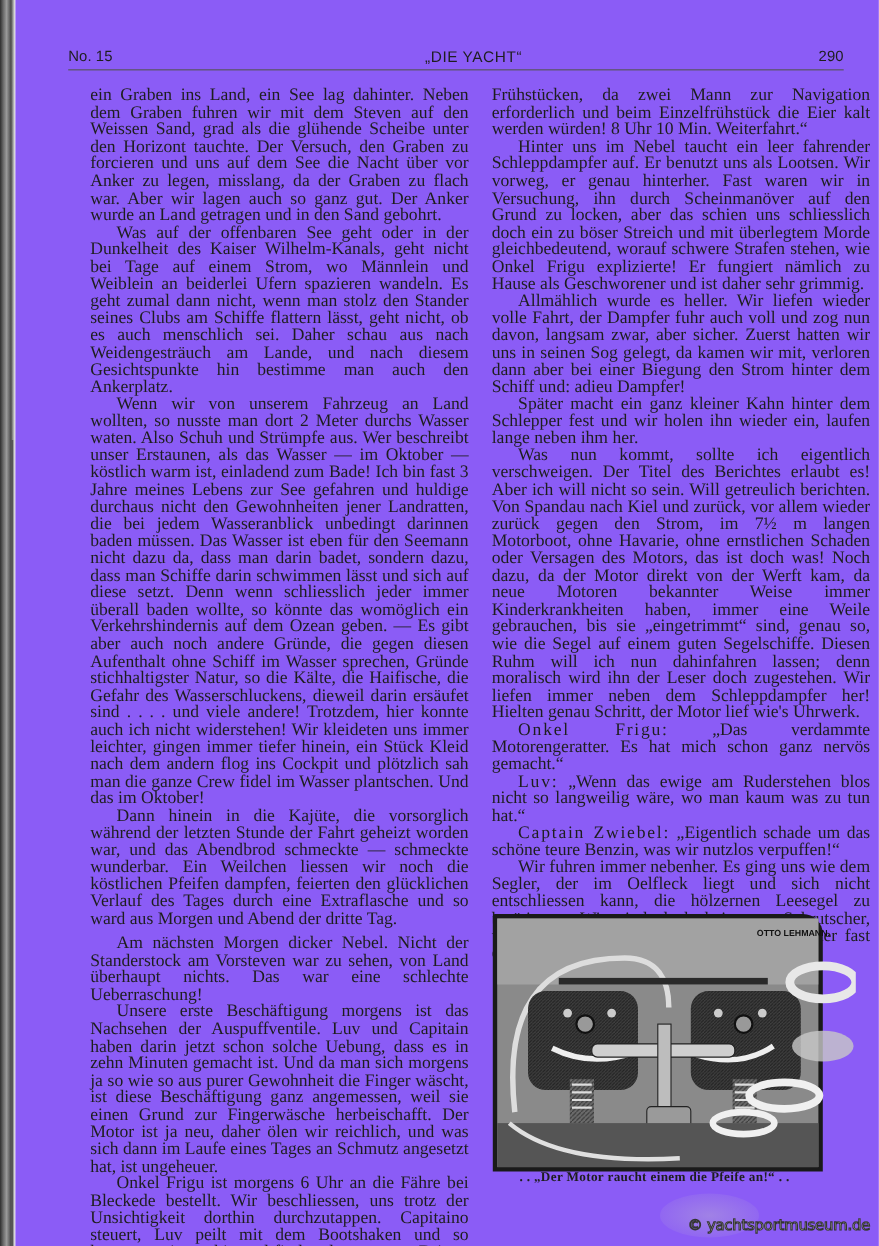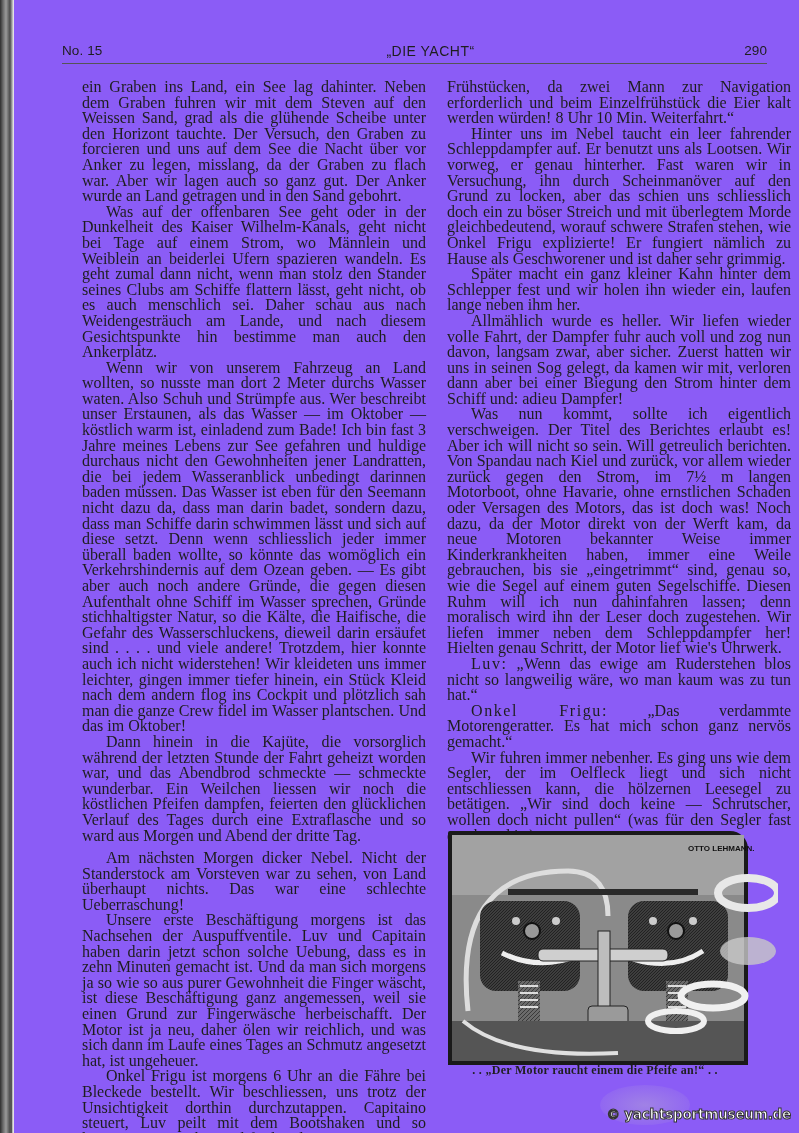--- a/index.html
+++ b/index.html
@@ -104,21 +104,21 @@
     letter-spacing: 0.3px;
   }
   .watermark {
     position: absolute;
     right: 8px; top: 1106px;
     font-family: "DejaVu Sans", sans-serif;
     font-size: 13.5px;
     color: #ffffff;
     -webkit-text-stroke: 1px #333;
     letter-spacing: -0.2px;
-    font-weight: bold;
+    font-weight: normal;
   }
   .stain {
     position: absolute;
     left: 600px; top: 1085px;
     width: 90px; height: 40px;
     border-radius: 50%;
     background: radial-gradient(ellipse, rgba(200,200,200,0.35), rgba(255,255,255,0));
   }
 </style>
 </head>
@@ -141,25 +141,26 @@
     <p class="ind">Wenn wir von unserem Fahrzeug an Land wollten, so nusste man dort 2 Meter durchs Wasser waten. Also Schuh und Strümpfe aus. Wer beschreibt unser Erstaunen, als das Wasser — im Oktober — köstlich warm ist, einladend zum Bade! Ich bin fast 3 Jahre meines Lebens zur See gefahren und huldige durchaus nicht den Gewohnheiten jener Landratten, die bei jedem Wasseranblick unbedingt darinnen baden müssen. Das Wasser ist eben für den Seemann nicht dazu da, dass man darin badet, sondern dazu, dass man Schiffe darin schwimmen lässt und sich auf diese setzt. Denn wenn schliesslich jeder immer überall baden wollte, so könnte das womöglich ein Verkehrshindernis auf dem Ozean geben. — Es gibt aber auch noch andere Gründe, die gegen diesen Aufenthalt ohne Schiff im Wasser sprechen, Gründe stichhaltigster Natur, so die Kälte, die Haifische, die Gefahr des Wasserschluckens, dieweil darin ersäufet sind . . . . und viele andere! Trotzdem, hier konnte auch ich nicht widerstehen! Wir kleideten uns immer leichter, gingen immer tiefer hinein, ein Stück Kleid nach dem andern flog ins Cockpit und plötzlich sah man die ganze Crew fidel im Wasser plantschen. Und das im Oktober!</p>
     <p class="ind">Dann hinein in die Kajüte, die vorsorglich während der letzten Stunde der Fahrt geheizt worden war, und das Abendbrod schmeckte — schmeckte wunderbar. Ein Weilchen liessen wir noch die köstlichen Pfeifen dampfen, feierten den glücklichen Verlauf des Tages durch eine Extraflasche und so ward aus Morgen und Abend der dritte Tag.</p>
     <p class="ind gap">Am nächsten Morgen dicker Nebel. Nicht der Standerstock am Vorsteven war zu sehen, von Land überhaupt nichts. Das war eine schlechte Ueberraschung!</p>
     <p class="ind">Unsere erste Beschäftigung morgens ist das Nachsehen der Auspuffventile. Luv und Capitain haben darin jetzt schon solche Uebung, dass es in zehn Minuten gemacht ist. Und da man sich morgens ja so wie so aus purer Gewohnheit die Finger wäscht, ist diese Beschäftigung ganz angemessen, weil sie einen Grund zur Fingerwäsche herbeischafft. Der Motor ist ja neu, daher ölen wir reichlich, und was sich dann im Laufe eines Tages an Schmutz angesetzt hat, ist ungeheuer.</p>
     <p class="ind">Onkel Frigu ist morgens 6 Uhr an die Fähre bei Bleckede bestellt. Wir beschliessen, uns trotz der Unsichtigkeit dorthin durchzutappen. Capitaino steuert, Luv peilt mit dem Bootshaken und so kommen wir gut hin und finden dort unseren Dritten im Bunde auch schon wartend. Was nun? Der kurze Versuch hat uns Mut gemacht. Ausserdem können wir überall zwischen den Buhnen sehr schön uns hinlegen und jederzeit wieder festmachen, wenns not tut. Der kurze Kriegsrat beschliesst daher trotz des dicken Nebels: Abfahren! Unter ständigem Peilen kommen wir auch langsam weiter. Im Logbuch steht: „7 Uhr 40 Min. an Land festgemacht zum</p>
   </div>
 
   <div class="col right">
     <p>Frühstücken, da zwei Mann zur Navigation erforderlich und beim Einzelfrühstück die Eier kalt werden würden! 8 Uhr 10 Min. Weiterfahrt.“</p>
     <p class="ind">Hinter uns im Nebel taucht ein leer fahrender Schleppdampfer auf. Er benutzt uns als Lootsen. Wir vorweg, er genau hinterher. Fast waren wir in Versuchung, ihn durch Scheinmanöver auf den Grund zu locken, aber das schien uns schliesslich doch ein zu böser Streich und mit überlegtem Morde gleichbedeutend, worauf schwere Strafen stehen, wie Onkel Frigu explizierte! Er fungiert nämlich zu Hause als Geschworener und ist daher sehr grimmig.</p>
+    <p class="ind">Allmählich wurde es heller. Wir liefen wieder volle Fahrt, der Dampfer fuhr auch voll und zog nun davon, langsam zwar, aber sicher. Zuerst hatten wir uns in seinen Sog gelegt, da kamen wir mit, verloren dann aber bei einer Biegung den Strom hinter dem Schiff und: adieu Dampfer!</p>
     <p class="ind">Später macht ein ganz kleiner Kahn hinter dem Schlepper fest und wir holen ihn wieder ein, laufen lange neben ihm her.</p>
-    <p class="ind">Allmählich wurde es heller. Wir liefen wieder volle Fahrt, der Dampfer fuhr auch voll und zog nun davon, langsam zwar, aber sicher. Zuerst hatten wir uns in seinen Sog gelegt, da kamen wir mit, verloren dann aber bei einer Biegung den Strom hinter dem Schiff und: adieu Dampfer!</p>
     <p class="ind">Was nun kommt, sollte ich eigentlich verschweigen. Der Titel des Berichtes erlaubt es! Aber ich will nicht so sein. Will getreulich berichten. Von Spandau nach Kiel und zurück, vor allem wieder zurück gegen den Strom, im 7½ m langen Motorboot, ohne Havarie, ohne ernstlichen Schaden oder Versagen des Motors, das ist doch was! Noch dazu, da der Motor direkt von der Werft kam, da neue Motoren bekannter Weise immer Kinderkrankheiten haben, immer eine Weile gebrauchen, bis sie „eingetrimmt“ sind, genau so, wie die Segel auf einem guten Segelschiffe. Diesen Ruhm will ich nun dahinfahren lassen; denn moralisch wird ihn der Leser doch zugestehen. Wir liefen immer neben dem Schleppdampfer her! Hielten genau Schritt, der Motor lief wie's Uhrwerk.</p>
+    <p class="ind"><span class="spk">Onkel Frigu:</span><span> „Das verdammte Motorengeratter. Es hat mich schon ganz nervös gemacht.“</span></p>
     <p class="ind"><span class="spk">Luv:</span><span> „Wenn das ewige am Ruderstehen blos nicht so langweilig wäre, wo man kaum was zu tun hat.“</span></p>
-    <p class="ind"><span class="spk">Onkel Frigu:</span><span> „Das verdammte Motorengeratter. Es hat mich schon ganz nervös gemacht.“</span></p>
+    <p class="ind"><span class="spk">Captain Zwiebel:</span><span> „Eigentlich schade um das schöne teure Benzin, was wir nutzlos verpuffen!“</span></p>
     <p class="ind">Wir fuhren immer nebenher. Es ging uns wie dem Segler, der im Oelfleck liegt und sich nicht entschliessen kann, die hölzernen Leesegel zu betätigen. „Wir sind doch keine — Schrutscher, wollen doch nicht pullen“ (was für den Segler fast entehrend ist).</p>
   </div>
 
   <div class="figure">
     <svg width="330" height="234" viewBox="0 0 330 234">
       <defs>
         <pattern id="hatch" width="4" height="4" patternUnits="userSpaceOnUse">
           <rect width="4" height="4" fill="#6b6b6b"></rect>
           <path d="M0,4 L4,0" stroke="#3a3a3a" stroke-width="1"></path>
         </pattern>

